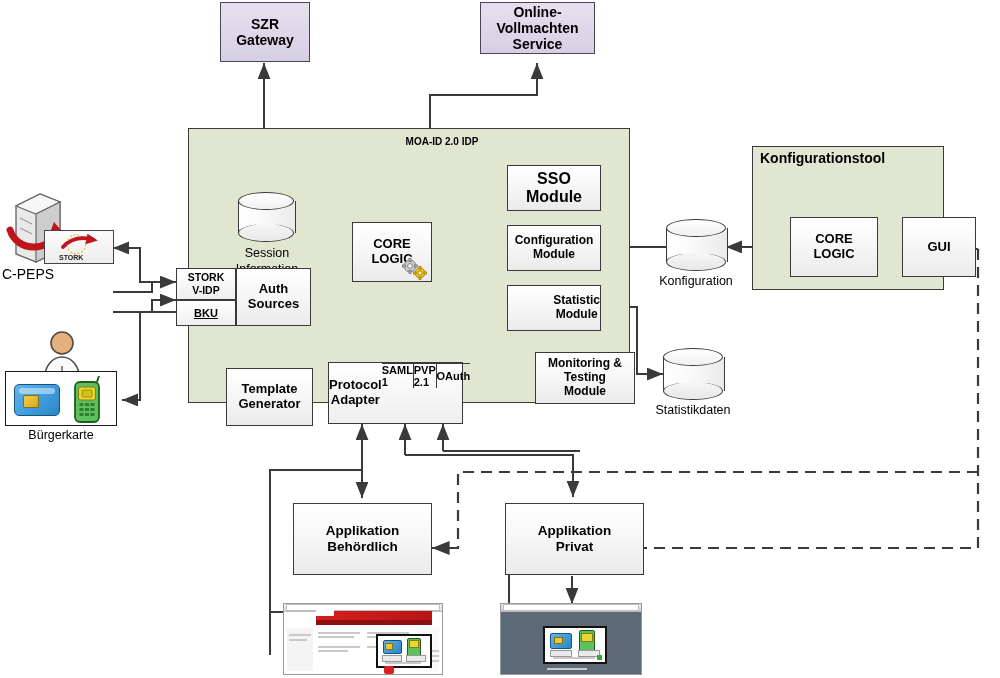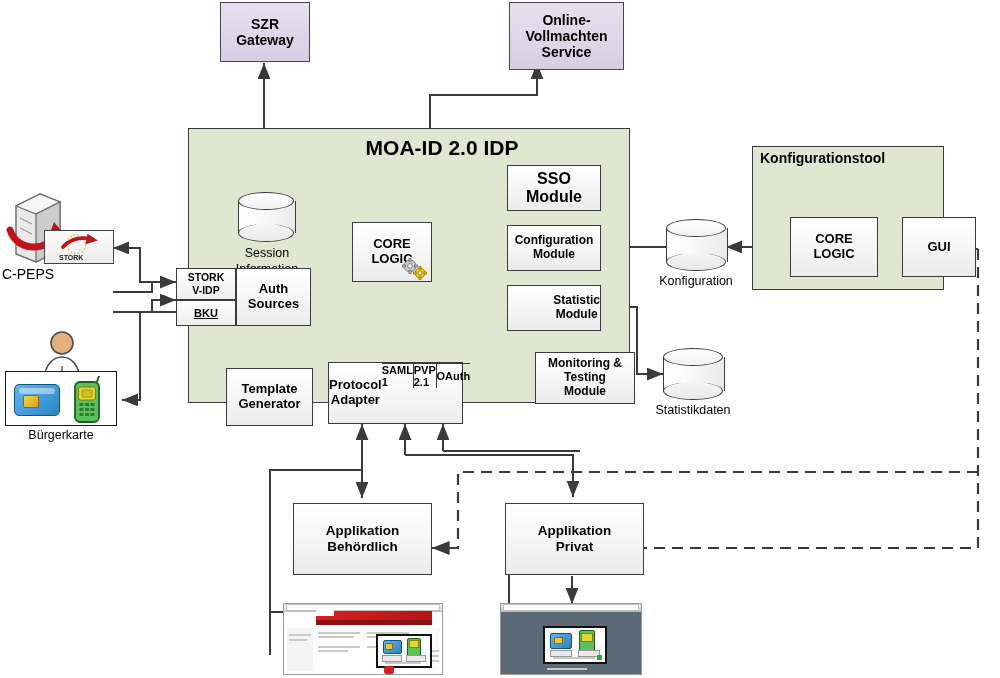--- a/index.html
+++ b/index.html
@@ -158,30 +158,30 @@
     </g>
   </svg>
 
   <div class="box purple" style="left:220px;top:2px;width:90px;height:60px;font-size:14px;">
     <div>
       <div>SZR</div>
       <div>Gateway</div>
     </div>
   </div>
 
-  <div class="box purple" style="left:480px;top:2px;width:115px;height:68px;font-size:14px;margin-left:29px;">
+  <div class="box purple" style="left:480px;top:2px;width:115px;height:52px;font-size:14px;">
     <div>
       <div>Online-</div>
       <div>Vollmachten</div>
       <div>Service</div>
     </div>
   </div>
 
   <div class="green-container" style="left:188px;top:128px;width:442px;height:275px;"></div>
-  <div class="ttl" style="left:188px;top:136px;width:508px;text-align:center;font-size:21px;">MOA-ID 2.0 IDP</div>
+  <div class="ttl" style="left:188px;top:136px;width:508px;text-align:center;font-size:10px;">MOA-ID 2.0 IDP</div>
 
   <div class="green-container" style="left:752px;top:146px;width:192px;height:144px;"></div>
   <div style="position:absolute;left:760px;top:150px;width:180px;font-size:14px;font-weight:bold;line-height:1.25;">
     <div>Konfigurationstool</div>
   </div>
 
   <div class="cyl" style="left:238px;top:192px;width:56px;height:50px;">
     <div class="body"></div>
       <div class="bot"></div>
       <div class="top"></div>

